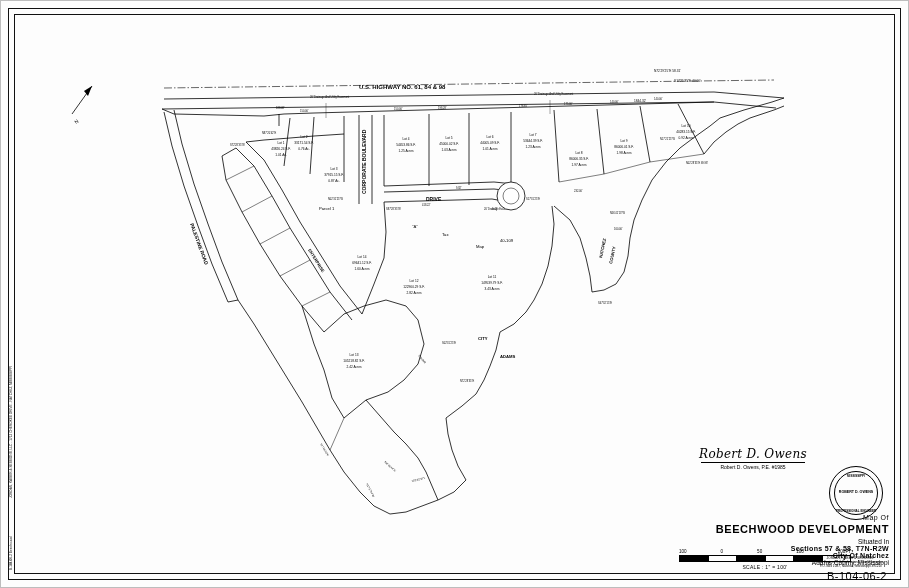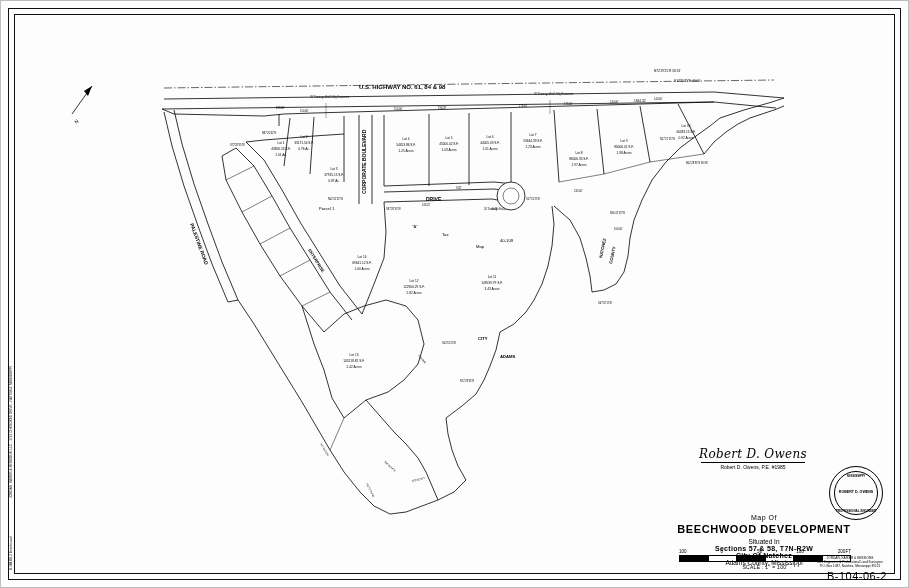--- a/index.html
+++ b/index.html
@@ -64,21 +64,21 @@
   .t5 { font-size: 5px; }
   .t6 { font-size: 6px; }
   .bold { font-weight: bold; }
   .ctr { text-anchor: middle; }
   
   .titleblock {
     position: absolute;
     right: 20px;
     bottom: 22px;
     width: 250px;
-    text-align: center;
+    text-align: right;
   }
   .tb-line1 { font-size: 7px; letter-spacing: 0.5px; }
   .tb-title { font-size: 11px; font-weight: bold; letter-spacing: 0.6px; margin-top: 2px;}
   .tb-sub { font-size: 6.5px; margin-top: 3px; }
   .tb-l { font-size: 7px; font-weight: bold; letter-spacing: 0.3px; }
   .tb-l2 { font-size: 6.5px; }
   .sheetno {
     position: absolute;
     right: 22px;
     bottom: 6px;

